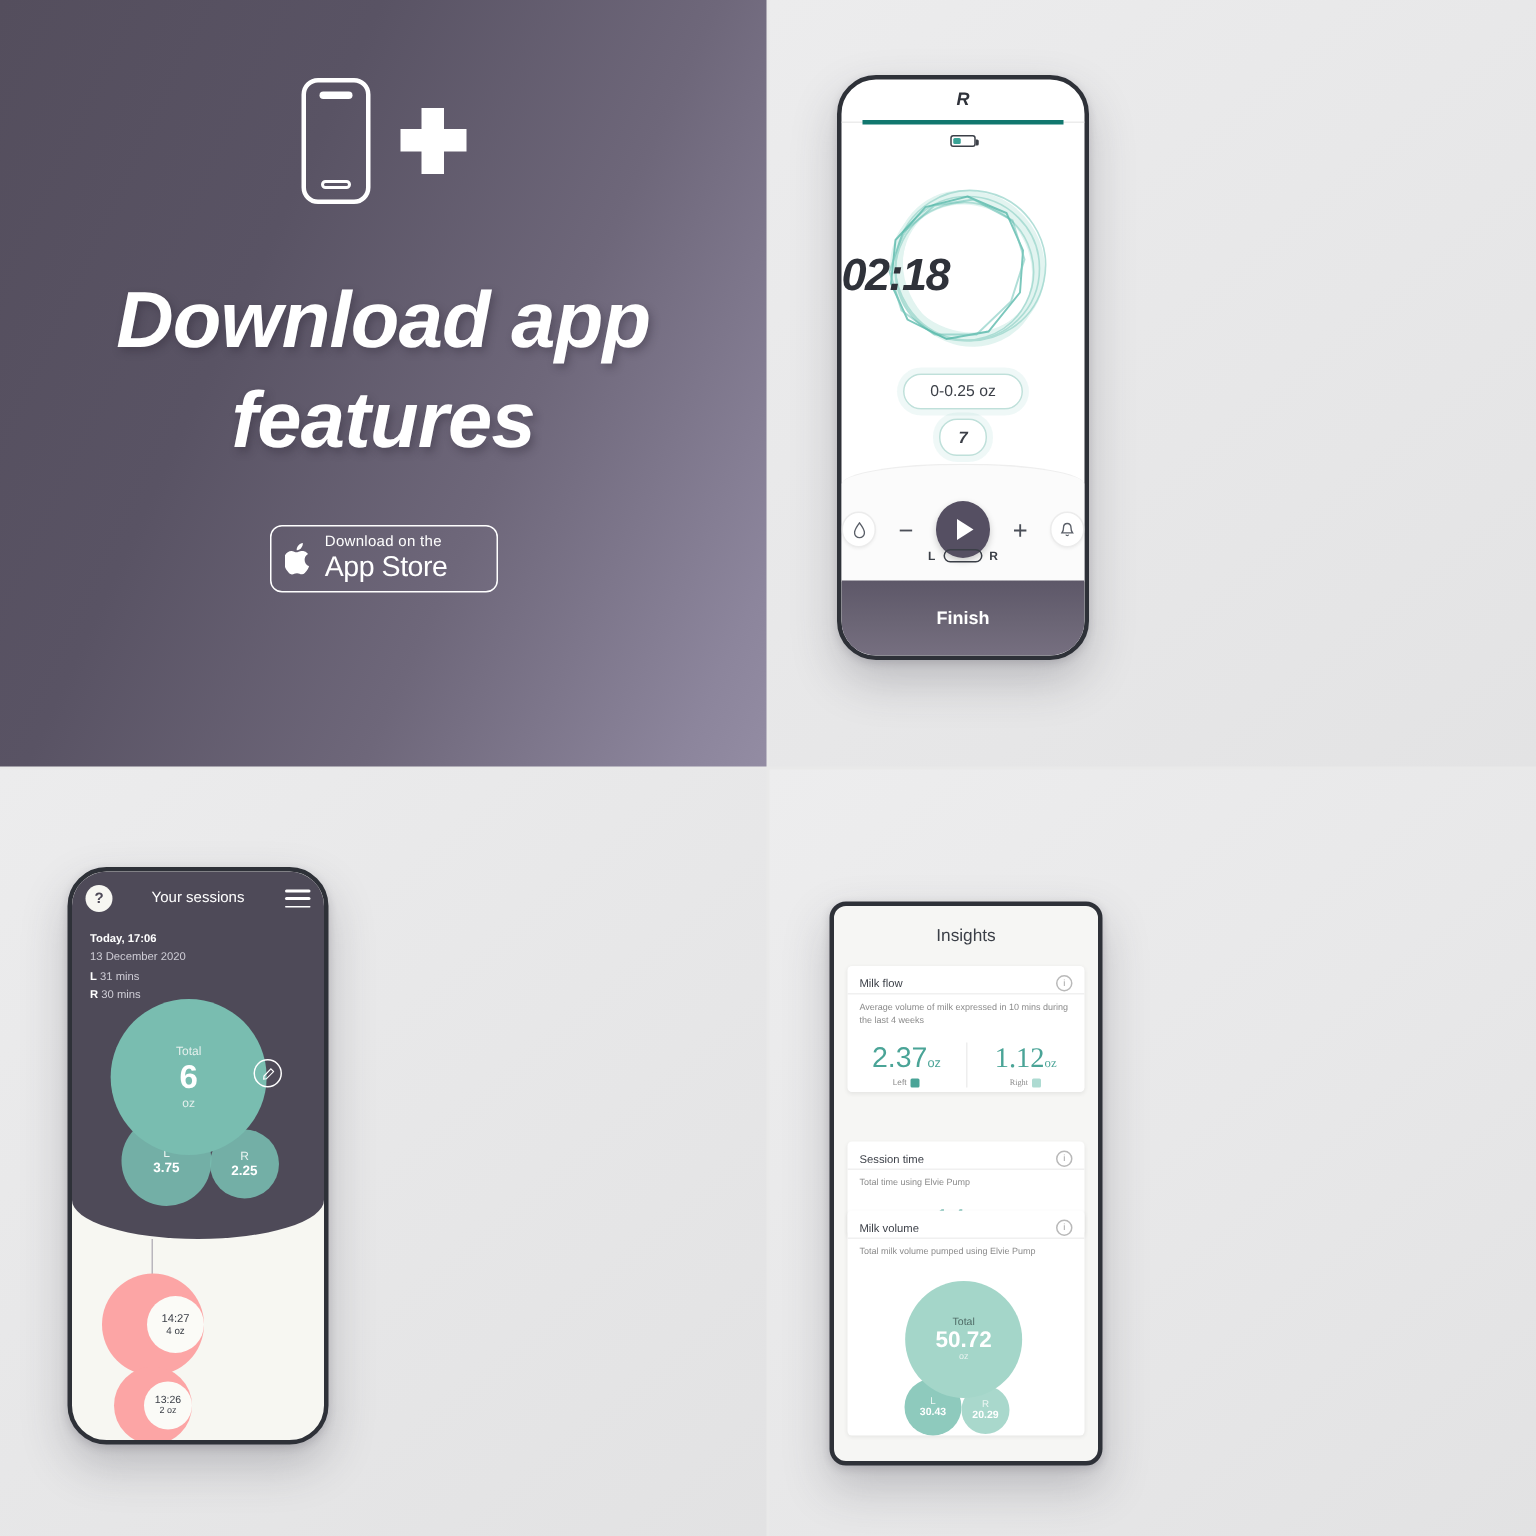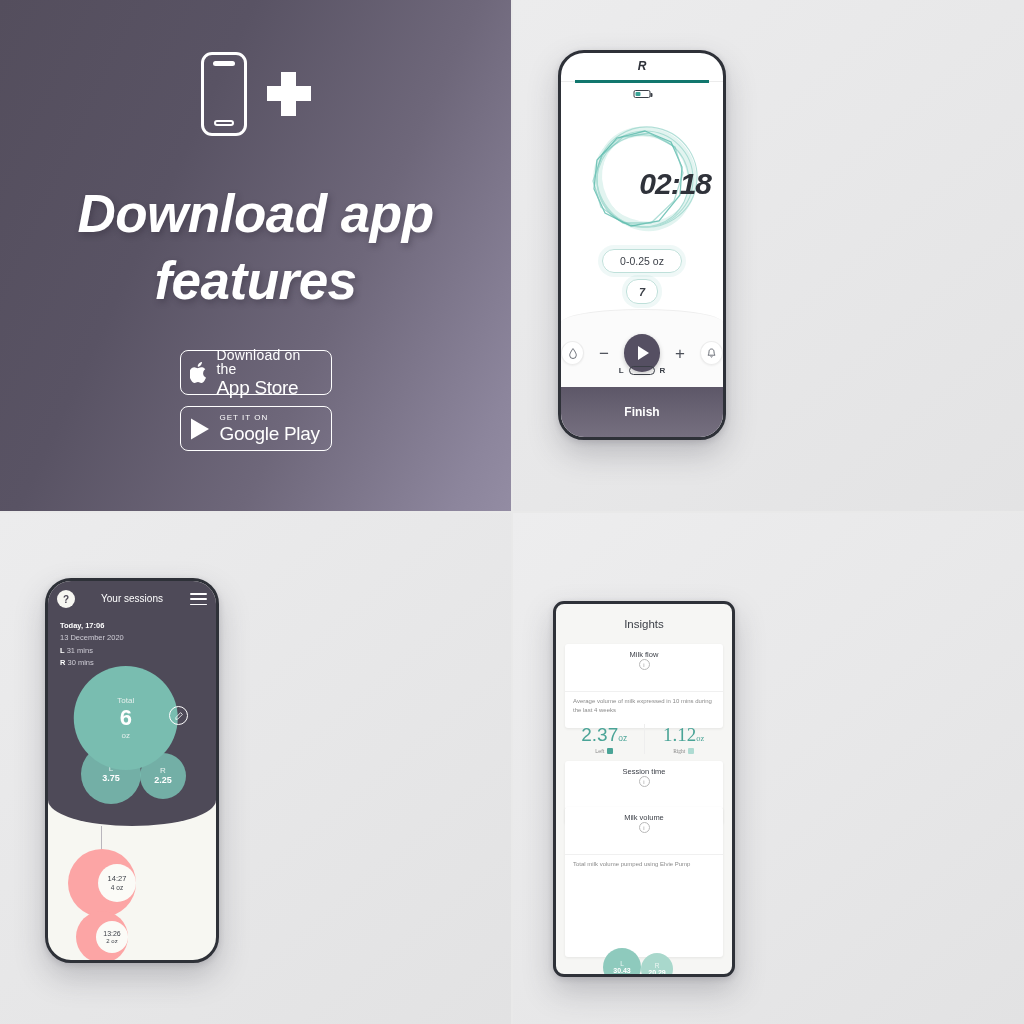--- a/index.html
+++ b/index.html
@@ -40,21 +40,21 @@
     color:#fff;font-style:italic;font-weight:bold;font-size:53px;line-height:1.26;
     letter-spacing:-0.5px;
     text-shadow:2px 3px 6px rgba(40,35,50,.35);}
 
   .badges{position:absolute;left:0;right:0;top:350px;display:flex;
     flex-direction:column;align-items:center;gap:11px;}
   .badge{width:152px;height:45px;border:1.6px solid #fff;border-radius:8px;
     display:flex;align-items:center;box-sizing:border-box;padding:0 9px;gap:8px;}
   .badge .glyph{flex:0 0 auto;display:flex;align-items:center;justify-content:center;}
   .badge .txt{display:flex;flex-direction:column;line-height:1;color:#fff;}
-  .badge .small{font-size:14px;letter-spacing:.2px;margin-bottom:2px;}
+  .badge .small{font-size:10px;letter-spacing:.2px;margin-bottom:2px;}
   .badge .big{font-size:19px;font-weight:500;letter-spacing:-.3px;}
   .gp .small{font-size:8px;letter-spacing:1px;}
 
   
   .device{position:absolute;border-radius:26px;background:#fff;
     border:3px solid #2e3138;box-sizing:border-box;overflow:hidden;
     box-shadow:0 14px 30px rgba(60,58,70,.25), 0 2px 6px rgba(60,58,70,.18);}
   .btn-side{position:absolute;width:3px;border-radius:2px;background:#b9c6c4;}
 
   
@@ -65,21 +65,21 @@
   .cs-rule{position:absolute;left:14px;right:14px;top:27px;height:2.5px;background:#11776e;}
   .cs-rule-faint{position:absolute;left:0;right:0;top:28px;height:1px;background:#ececec;}
   .cs-batt{position:absolute;top:37px;left:50%;transform:translateX(-50%);
     width:17px;height:8px;border:1.3px solid #3b3f47;border-radius:2px;box-sizing:border-box;
     padding:1px;}
   .cs-batt i{display:block;width:38%;height:100%;background:#3aa396;border-radius:1px;}
   .cs-batt:after{content:"";position:absolute;right:-3px;top:2px;width:2px;height:4px;
     background:#3b3f47;border-radius:0 1px 1px 0;}
 
   .cs-timerwrap{position:absolute;top:62px;left:0;right:0;height:128px;}
-  .cs-timer{position:absolute;left:0;right:12px;top:52px;text-align:right;
+  .cs-timer{position:absolute;left:0;right:0;top:52px;text-align:left;
     font-size:30px;font-style:italic;font-weight:bold;color:#2f323a;letter-spacing:-1px;}
 
   .cs-pill{position:absolute;top:196px;left:50%;transform:translateX(-50%);
     width:78px;height:22px;border:1.4px solid #bfe0da;border-radius:12px;
     display:flex;align-items:center;justify-content:center;
     font-size:10.5px;color:#3b3f47;box-shadow:0 0 0 4px rgba(167,216,208,.18);}
   .cs-mode{position:absolute;top:226px;left:50%;transform:translateX(-50%);
     width:30px;height:23px;border:1.4px solid #bfe0da;border-radius:12px;
     display:flex;align-items:center;justify-content:center;
     font-size:11px;font-style:italic;font-weight:bold;color:#3b3f47;
@@ -156,21 +156,21 @@
   .hs-s2 .t{font-size:7px;}
   .hs-s2 .v{font-size:6px;}
 
   
   #phone-insights{left:40px;top:88px;width:182px;height:376px;background:#f6f6f4;border-radius:11px;}
   .in-head{position:absolute;left:0;right:0;top:14px;text-align:center;
     font-size:11.5px;color:#3b3f47;}
   .card{position:absolute;left:9px;right:9px;background:#fff;border-radius:3px;
     box-shadow:0 1px 3px rgba(0,0,0,.07);}
   .card-hd{display:flex;align-items:center;justify-content:space-between;
-    padding:6px 8px 21px;border-bottom:1px solid #f0f0f0;flex-direction:column;}
+    padding:6px 8px 1px;border-bottom:1px solid #f0f0f0;}
   .card-hd .t{font-size:7.5px;color:#3b3f47;}
   .info-i{width:9px;height:9px;border-radius:50%;border:1px solid #b9b9b9;
     font-size:6px;color:#9a9a9a;display:flex;align-items:center;justify-content:center;}
   .card-sub{padding:5px 8px 0;font-size:6px;color:#8b8b8b;line-height:1.55;}
 
   #card-flow{top:40px;height:84px;}
   .flow-vals{display:flex;margin-top:8px;}
   .flow-col{flex:1;text-align:center;}
   .flow-col + .flow-col{border-left:1px solid #eee;font-family:Liberation Serif, serif;}
   .flow-num{font-size:19px;color:#4aa497;font-weight:300;}
@@ -224,31 +224,20 @@
             <path fill="#ffffff" d="M13.1 12.2c0-2.6 2.1-3.8 2.2-3.9-1.2-1.8-3.1-2-3.8-2-1.6-.2-3.1.9-3.9.9-.8 0-2-.9-3.3-.9C2.6 6.3.9 7.4 0 9.2c-1.8 3.1-.5 7.7 1.3 10.2.9 1.2 1.9 2.6 3.3 2.6 1.3-.1 1.8-.9 3.4-.9s2 .9 3.4.8c1.4 0 2.3-1.3 3.2-2.5 1-1.4 1.4-2.8 1.4-2.9-.1 0-2.9-1.1-2.9-4.3z"></path>
             <path fill="#ffffff" d="M10.8 4.3C11.5 3.4 12 2.2 11.9 1c-1 0-2.3.7-3 1.6-.7.8-1.3 2-1.1 3.2 1.1.1 2.3-.6 3-1.5z"></path>
           </svg>
         </span>
         <span class="txt">
           <span class="small">Download on the</span>
           <span class="big">App Store</span>
         </span>
       </div>
 
-      <div class="badge gp">
-        <span class="glyph">
-          <svg width="22" height="24" viewBox="0 0 22 24" aria-hidden="true">
-            <path fill="#ffffff" d="M1 1.5 L19 12 L1 22.5 Z"></path>
-          </svg>
-        </span>
-        <span class="txt">
-          <span class="small">GET IT ON</span>
-          <span class="big">Google Play</span>
-        </span>
-      </div>
 
     </div>
   </div>
 
   <div class="quad" id="q-control">
 
     <div class="device" id="phone-control">
 
       <div class="cs-top">
         <div class="cs-side">R</div>
@@ -431,20 +420,25 @@
         <div class="card-sub">Total milk volume pumped using Elvie Pump</div>
         <div class="vol-wrap">
           <div class="bub vol-L">
             <span class="cap">L</span>
             <span class="val">30.43</span>
           </div>
           <div class="bub vol-R">
             <span class="cap">R</span>
             <span class="val">20.29</span>
           </div>
+          <div class="bub vol-total">
+            <span class="cap">Total</span>
+            <span class="val">50.72</span>
+            <span class="unit">oz</span>
+          </div>
         </div>
       </div>
 
       <div class="btn-side" style="right:-3px;top:110px;height:26px;"></div>
       <div class="btn-side" style="right:-3px;top:146px;height:42px;"></div>
     </div>
 
   </div>
 
 </div>

